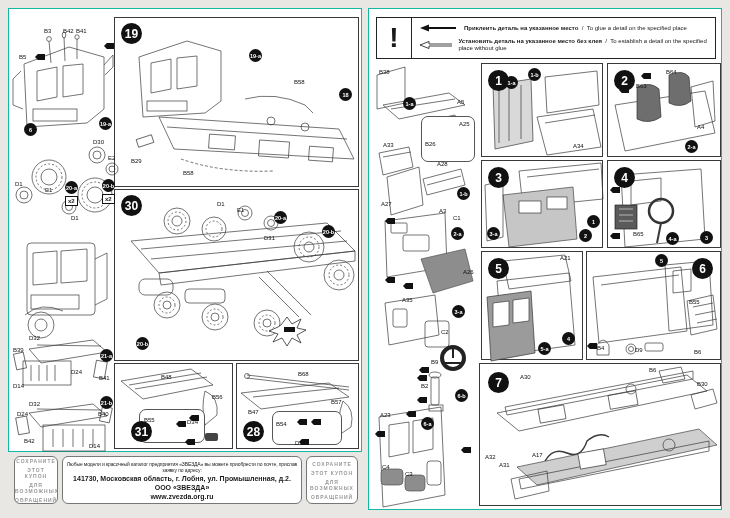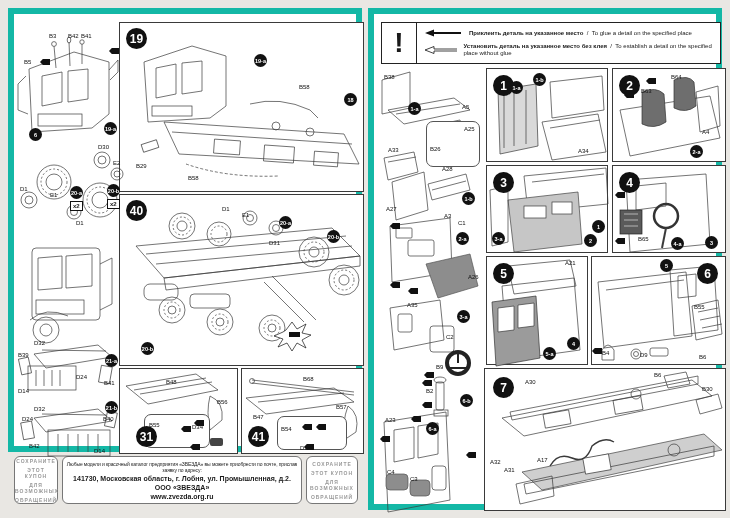--- a/index.html
+++ b/index.html
@@ -1,17 +1,17 @@
 <!DOCTYPE html>
 <html><head>
 <meta charset="utf-8">
 <style>
   html,body{margin:0;padding:0;background:#e9e7e3;font-family:"Liberation Sans",sans-serif;}
   #canvas{position:relative;width:730px;height:518px;background:#e9e7e3;overflow:hidden;color:#1a1a1a;}
-  .page{position:absolute;background:#fff;border:6px solid #14b8a6;box-sizing:border-box;}
+  .page{position:absolute;background:#fff;border:1px solid #14b8a6;box-sizing:border-box;}
   .box{position:absolute;border:1px solid #3a3a3a;box-sizing:border-box;background:#fff;}
   .stepnum{position:absolute;width:21px;height:21px;border-radius:50%;background:#111;color:#fff;
            font-weight:bold;font-size:12px;display:flex;align-items:center;justify-content:center;z-index:6;}
   .ref{position:absolute;width:13px;height:13px;border-radius:50%;background:#111;color:#fff;
        font-weight:bold;font-size:5.5px;display:flex;align-items:center;justify-content:center;z-index:6;}
   .lbl{position:absolute;font-size:6px;line-height:6px;color:#111;z-index:5;white-space:nowrap;}
   .x2{position:absolute;border:1px solid #111;background:#fff;font-size:6px;font-weight:bold;
       padding:1px 2px;line-height:6px;z-index:6;}
   .flag{position:absolute;width:10px;height:6px;background:#111;z-index:6;
         clip-path:polygon(0 50%,28% 0,100% 0,100% 100%,28% 100%);}
@@ -223,39 +223,39 @@
     <div class="box" style="left:105px;top:354px;width:119px;height:86px;"></div>
     <div class="box" style="left:227px;top:354px;width:123px;height:86px;"></div>
 
     <span class="stepnum" style="left:112px;top:14px;">19</span>
     <span class="lbl" style="left:285px;top:70px;">B58</span>
     <span class="lbl" style="left:122px;top:149px;">B29</span>
     <span class="lbl" style="left:174px;top:161px;">B58</span>
     <span class="ref" style="left:240px;top:40px;">19-a</span>
     <span class="ref" style="left:330px;top:79px;">18</span>
 
-    <span class="stepnum" style="left:112px;top:186px;">40</span>
+    <span class="stepnum" style="left:112px;top:186px;">30</span>
     <span class="lbl" style="left:208px;top:192px;">D1</span>
     <span class="lbl" style="left:228px;top:198px;">E1</span>
     <span class="lbl" style="left:255px;top:226px;">D31</span>
     <span class="ref" style="left:265px;top:202px;">20-a</span>
     <span class="ref" style="left:313px;top:216px;">20-b</span>
     <span class="ref" style="left:127px;top:328px;">20-b</span>
 
     <span class="stepnum" style="left:122px;top:412px;">31</span>
     <div class="callout" style="left:130px;top:400px;width:64px;height:32px;"></div>
     <span class="lbl" style="left:152px;top:365px;">B48</span>
     <span class="lbl" style="left:203px;top:385px;">B56</span>
     <span class="lbl" style="left:135px;top:408px;">B55</span>
     <span class="lbl" style="left:178px;top:410px;">D34</span>
     <span class="flag" style="left:167px;top:412px;"></span>
     <span class="flag" style="left:180px;top:406px;"></span>
     <span class="flag" style="left:176px;top:430px;"></span>
 
-    <span class="stepnum" style="left:234px;top:412px;">41</span>
+    <span class="stepnum" style="left:234px;top:412px;">28</span>
     <div class="callout" style="left:263px;top:402px;width:68px;height:32px;"></div>
     <span class="lbl" style="left:289px;top:362px;">B68</span>
     <span class="lbl" style="left:322px;top:390px;">B57</span>
     <span class="lbl" style="left:239px;top:400px;">B47</span>
     <span class="lbl" style="left:267px;top:412px;">B54</span>
     <span class="lbl" style="left:286px;top:431px;">D34</span>
     <span class="flag" style="left:288px;top:410px;"></span>
     <span class="flag" style="left:302px;top:410px;"></span>
     <span class="flag" style="left:290px;top:430px;"></span>
   </div>

